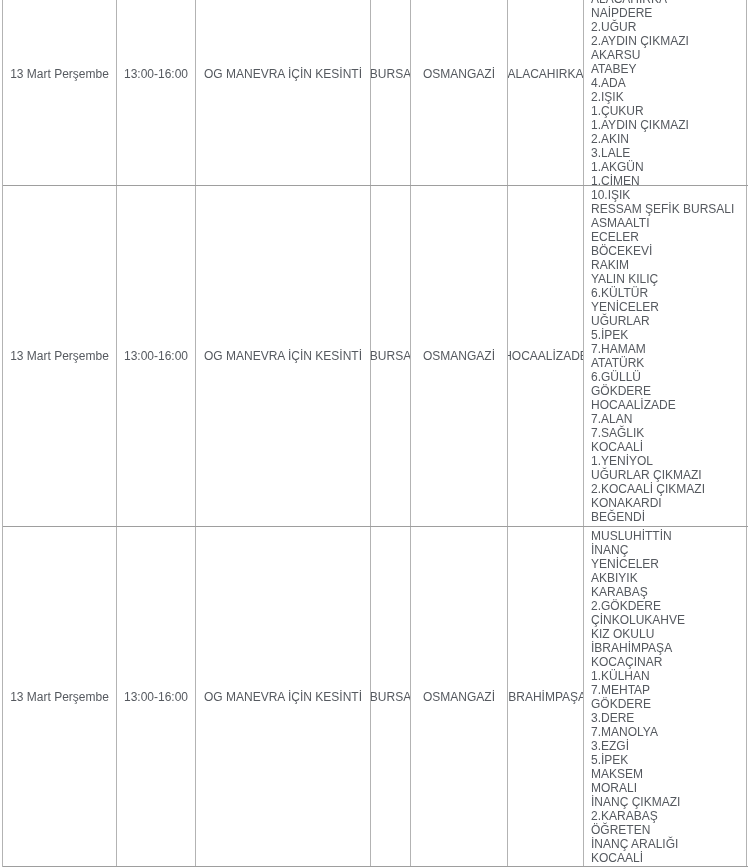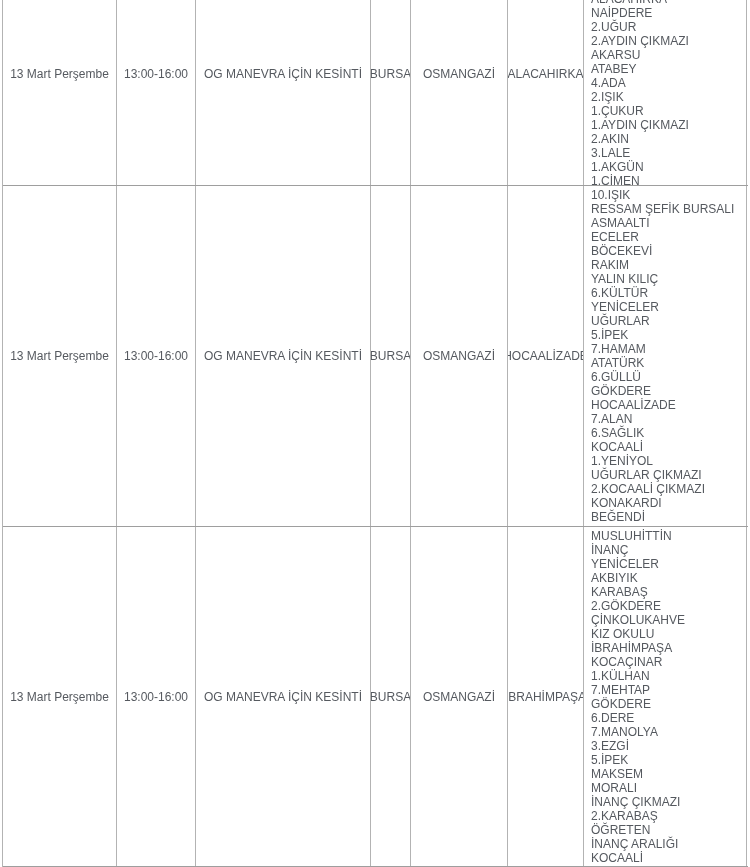--- a/index.html
+++ b/index.html
@@ -85,21 +85,21 @@
 6.KÜLTÜR
 YENİCELER
 UĞURLAR
 5.İPEK
 7.HAMAM
 ATATÜRK
 6.GÜLLÜ
 GÖKDERE
 HOCAALİZADE
 7.ALAN
-6.SAĞLIK
+7.SAĞLIK
 KOCAALİ
 1.YENİYOL
 UĞURLAR ÇIKMAZI
 2.KOCAALİ ÇIKMAZI
 KONAKARDI
 BEĞENDİ</div>
     </div>
 
     <div class="t-row r3">
       <div class="cell c-date">13 Mart Perşembe</div>
@@ -114,21 +114,21 @@
 AKBIYIK
 KARABAŞ
 2.GÖKDERE
 ÇİNKOLUKAHVE
 KIZ OKULU
 İBRAHİMPAŞA
 KOCAÇINAR
 1.KÜLHAN
 7.MEHTAP
 GÖKDERE
-6.DERE
+3.DERE
 7.MANOLYA
 3.EZGİ
 5.İPEK
 MAKSEM
 MORALI
 İNANÇ ÇIKMAZI
 2.KARABAŞ
 ÖĞRETEN
 İNANÇ ARALIĞI
 KOCAALİ</div>

